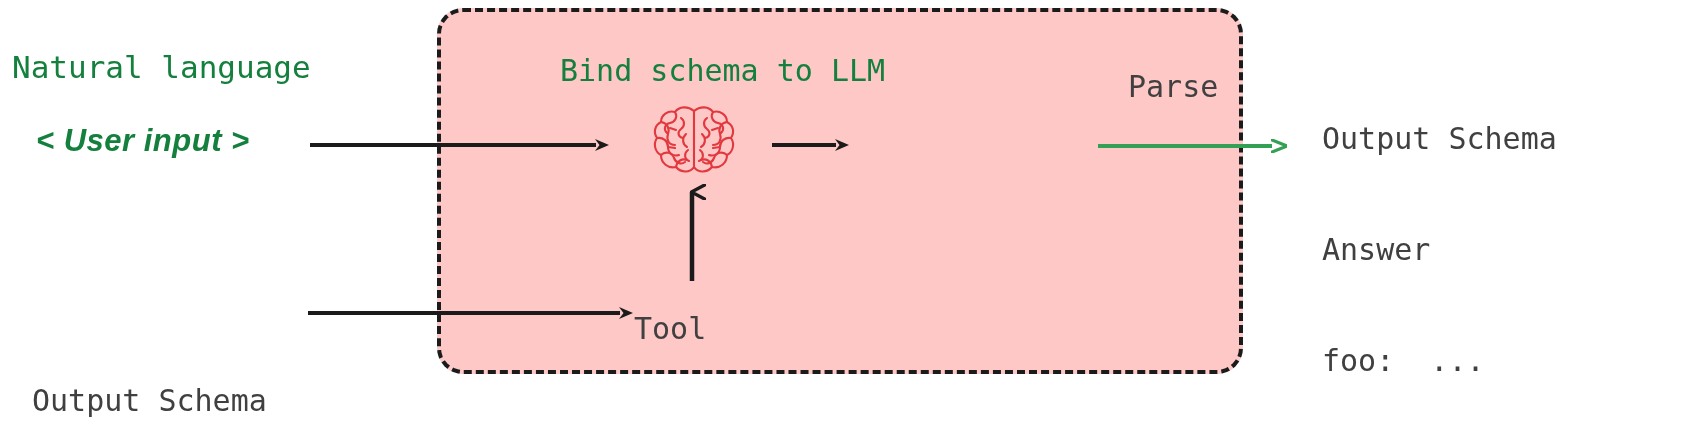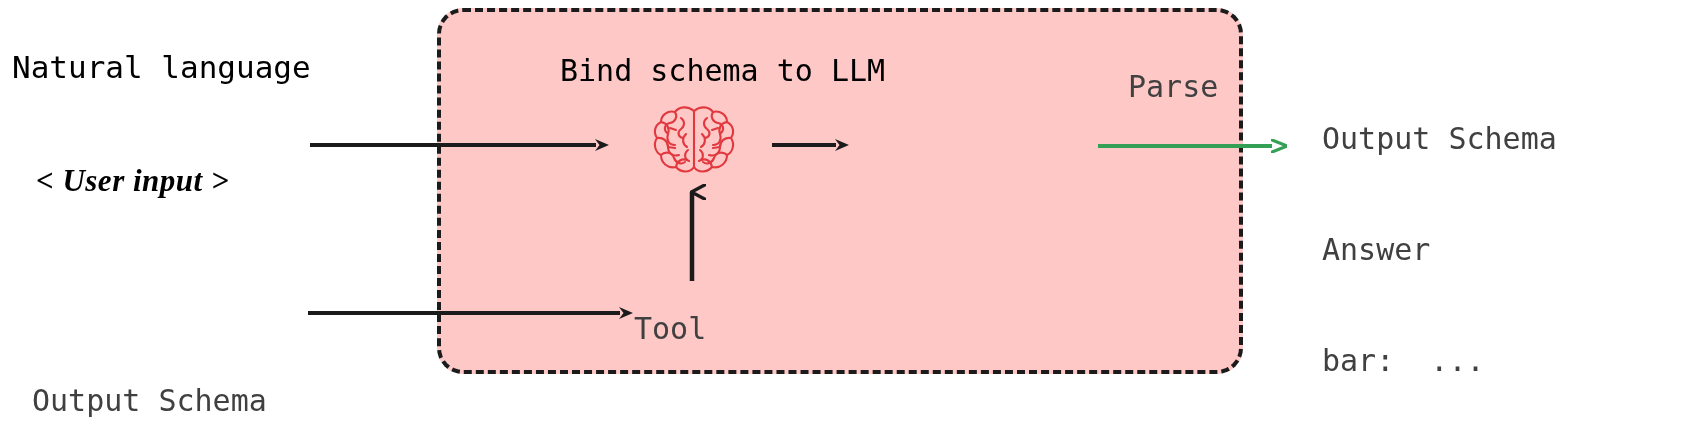--- a/index.html
+++ b/index.html
@@ -30,32 +30,31 @@
     background: #fdc8c6;
     border: 4px dashed #1b1b1b;
     border-radius: 26px;
     box-sizing: border-box;
   }
 
   
   .txt {
     position: absolute;
     white-space: pre;
-    color: #000000;
+    color: #15803d;
     line-height: 1.0;
   }
   .mono {
     font-family: "DejaVu Sans Mono", monospace;
   }
   .hand {
-    font-family: Liberation Serif, serif;
+    font-family: Liberation Sans, sans-serif;
     font-style: italic;
     font-weight: 600;
     letter-spacing: 0.5px;
-    margin-top: 40px;
   }
   .green {
     color: #404040;
     margin-top: 16px;
   }
 
   #natural-language-label {
     left: 12px;
     top: 52px;
     font-size: 31px;
@@ -194,16 +193,17 @@
   <div class="txt mono" id="bind-schema-title">Bind schema to LLM</div>
 
   <div class="txt mono green" id="parse-label">Parse</div>
 
 
   <div class="txt mono green" id="tool-label">Tool</div>
 
   <div class="txt mono green" id="right-schema-block">
     <div>Output Schema</div>
     <div>Answer</div>
+    <div>foo:  ...</div>
     <div>bar:  ...</div>
   </div>
 
 </div>
 
 </body></html>

